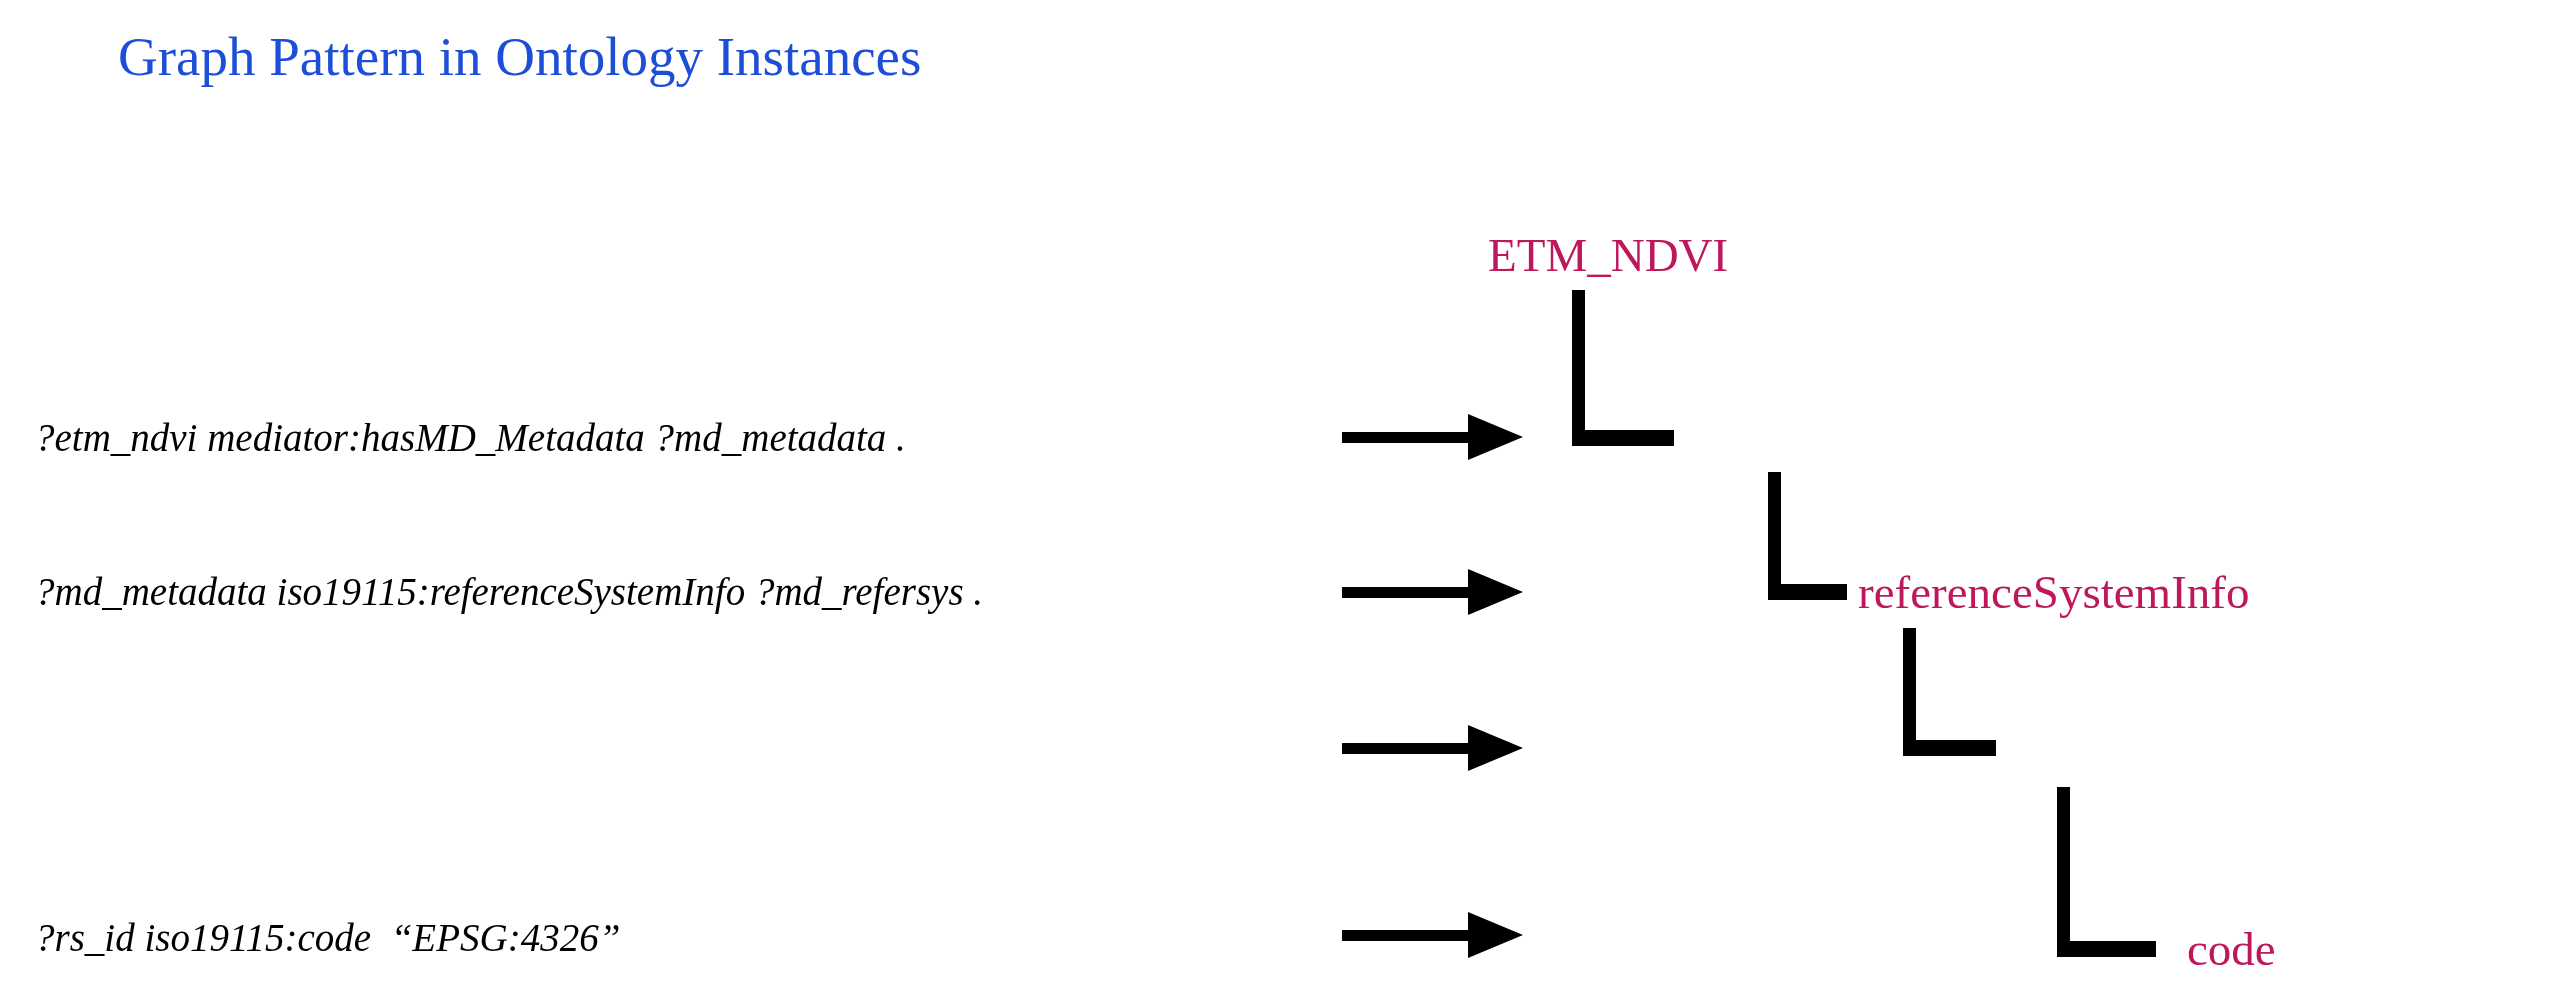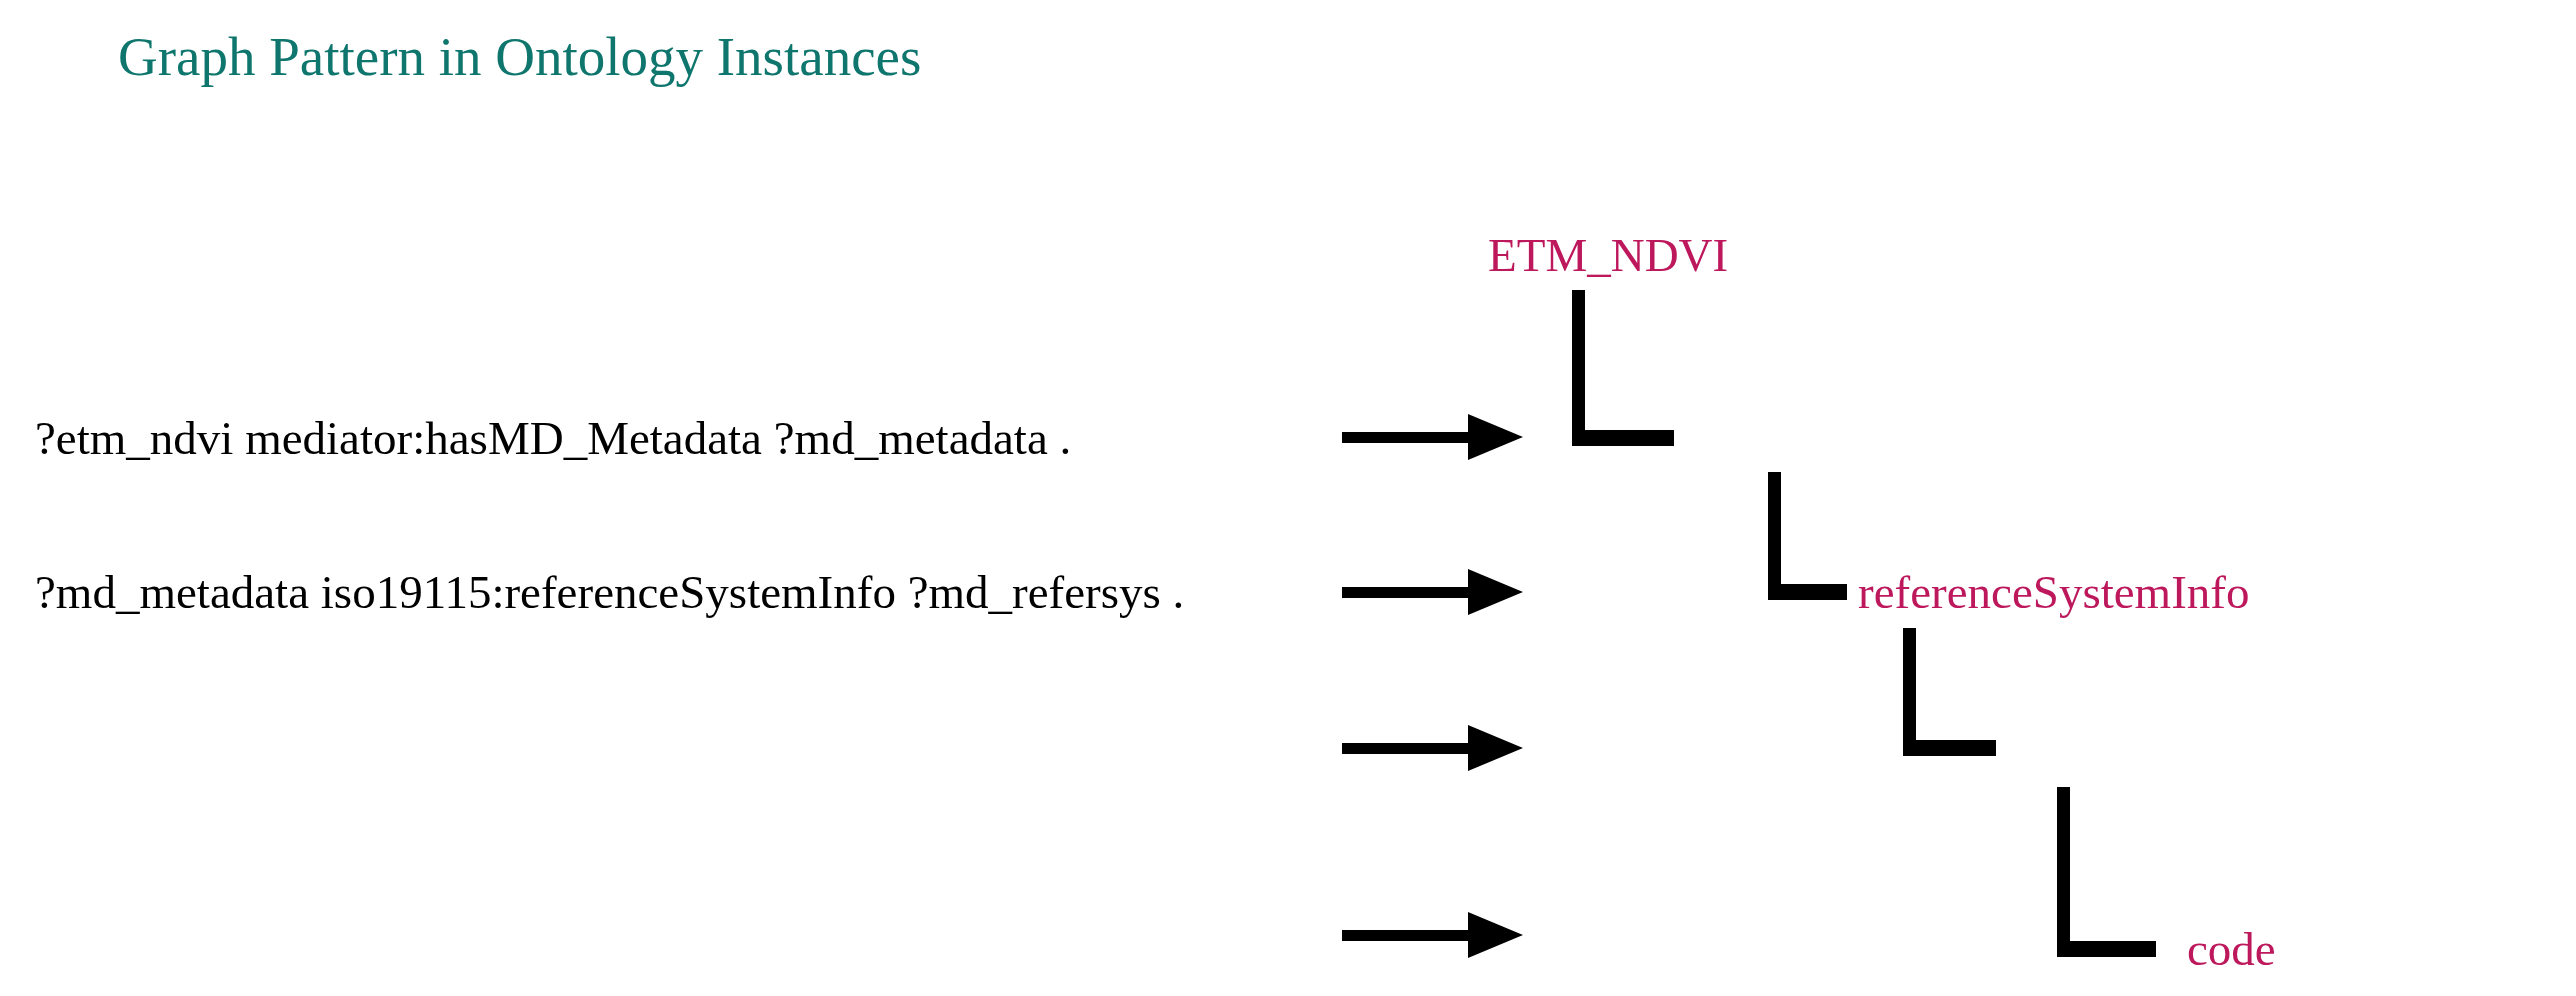--- a/index.html
+++ b/index.html
@@ -14,32 +14,33 @@
     background: #ffffff;
     color: #000000;
     font-family: "Liberation Serif", "DejaVu Serif", serif;
     overflow: hidden;
   }
   .title {
     position: absolute;
     font-size: 55px;
     line-height: 1.1;
     white-space: pre;
-    color: #0f766e;
+    color: #1d4ed8;
   }
   .title.left  { left: 118px;  top: 27px; }
   .title.right { left: 1732px; top: 23.6px; }
 
   .pattern-line {
     position: absolute;
     left: 35px;
-    font-size: 47px;
+    font-size: 39px;
     line-height: 54px;
     white-space: pre;
     color: #000000;
+    font-style: italic;
   }
 
   
   .arrow {
     position: absolute;
     left: 1342px;
     width: 181px;
     height: 50px;
   }
   .arrow-shaft {
@@ -82,20 +83,21 @@
 </style>
 </head>
 <body>
 
 <div class="canvas">
 
   <div class="title left">Graph Pattern in Ontology Instances</div>
 
   <div class="pattern-line" style="top:411px">?etm_ndvi mediator:hasMD_Metadata ?md_metadata .</div>
   <div class="pattern-line" style="top:565px">?md_metadata iso19115:referenceSystemInfo ?md_refersys .</div>
+  <div class="pattern-line" style="top:911px">?rs_id iso19115:code  “EPSG:4326”</div>
 
   <div class="arrow" style="top:412px">
     <div class="arrow-shaft"></div>
     <div class="arrow-head"></div>
   </div>
   <div class="arrow" style="top:567px">
     <div class="arrow-shaft"></div>
     <div class="arrow-head"></div>
   </div>
   <div class="arrow" style="top:723px">

